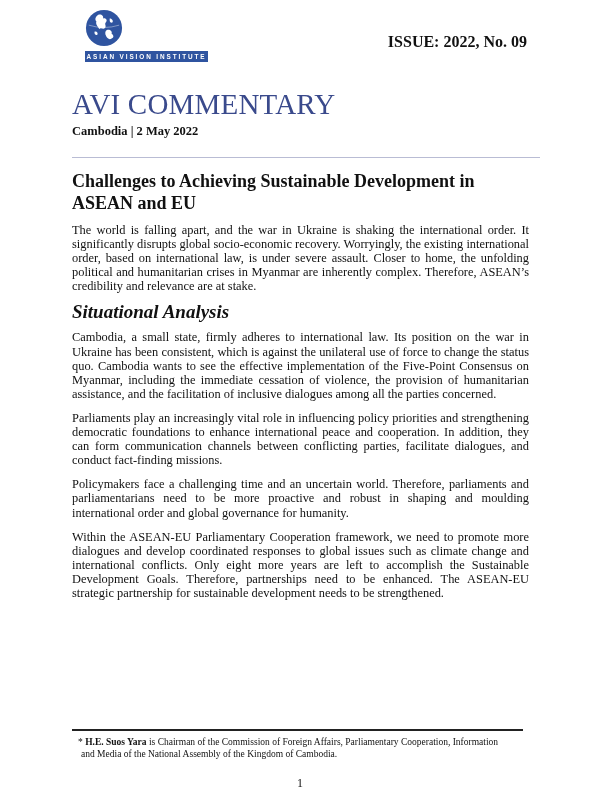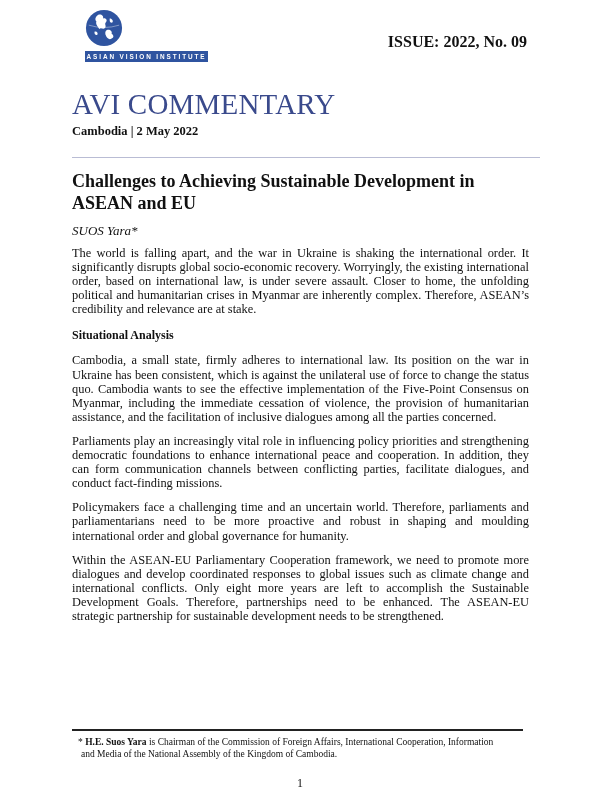--- a/index.html
+++ b/index.html
@@ -111,23 +111,24 @@
       margin: 0 0 7px 0;
     }
     .para {
       font-size: 12.4px;
       line-height: 14.1px;
       text-align: justify;
       margin: 0 0 10px 0;
     }
     .section-heading {
       font-weight: bold;
-      font-size: 12px;
+      font-size: 19px;
       line-height: 18px;
       margin: 0 0 9px 0;
+      font-style: italic;
     }
     .footnote-rule {
       position: absolute;
       left: 72px;
       top: 729px;
       width: 451px;
       height: 1.5px;
       background: #222222;
     }
     .footnote {
@@ -170,28 +171,27 @@
 </div>
 
 <div class="issue">ISSUE: 2022, No. 09</div>
 
 <div class="series-title">AVI COMMENTARY</div>
 <div class="dateline">Cambodia | 2 May 2022</div>
 <div class="rule-top"></div>
 
 <div class="article">
   <h1 class="article-title">Challenges to Achieving Sustainable Development in ASEAN and EU</h1>
-  <p class="author">SUOS Yara*</p>
   <p class="para">The world is falling apart, and the war in Ukraine is shaking the international order. It significantly disrupts global socio-economic recovery. Worryingly, the existing international order, based on international law, is under severe assault. Closer to home, the unfolding political and humanitarian crises in Myanmar are inherently complex. Therefore, ASEAN’s credibility and relevance are at stake.</p>
   <h2 class="section-heading">Situational Analysis</h2>
   <p class="para">Cambodia, a small state, firmly adheres to international law. Its position on the war in Ukraine has been consistent, which is against the unilateral use of force to change the status quo.  Cambodia wants to see the effective implementation of the Five-Point Consensus on Myanmar, including the immediate cessation of violence, the provision of humanitarian assistance, and the facilitation of inclusive dialogues among all the parties concerned.</p>
   <p class="para">Parliaments play an increasingly vital role in influencing policy priorities and strengthening democratic foundations to enhance international peace and cooperation. In addition, they can form communication channels between conflicting parties, facilitate dialogues, and conduct fact-finding missions.</p>
   <p class="para">Policymakers face a challenging time and an uncertain world. Therefore, parliaments and parliamentarians need to be more proactive and robust in shaping and moulding international order and global governance for humanity.</p>
   <p class="para">Within the ASEAN-EU Parliamentary Cooperation framework, we need to promote more dialogues and develop coordinated responses to global issues such as climate change and international conflicts. Only eight more years are left to accomplish the Sustainable Development Goals. Therefore, partnerships need to be enhanced. The ASEAN-EU strategic partnership for sustainable development needs to be strengthened.</p>
 </div>
 
 <div class="footnote-rule"></div>
 <div class="footnote">
-  <div><span>* </span><b>H.E. Suos Yara</b><span> is Chairman of the Commission of Foreign Affairs, International Cooperation, Information</span></div>
+  <div><span>* </span><b>H.E. Suos Yara</b><span> is Chairman of the Commission of Foreign Affairs, Parliamentary Cooperation, Information</span></div>
   <div class="fn-cont">and Media of the National Assembly of the Kingdom of Cambodia.</div>
 </div>
 
 <div class="page-number">1</div>
 
 </body></html>

